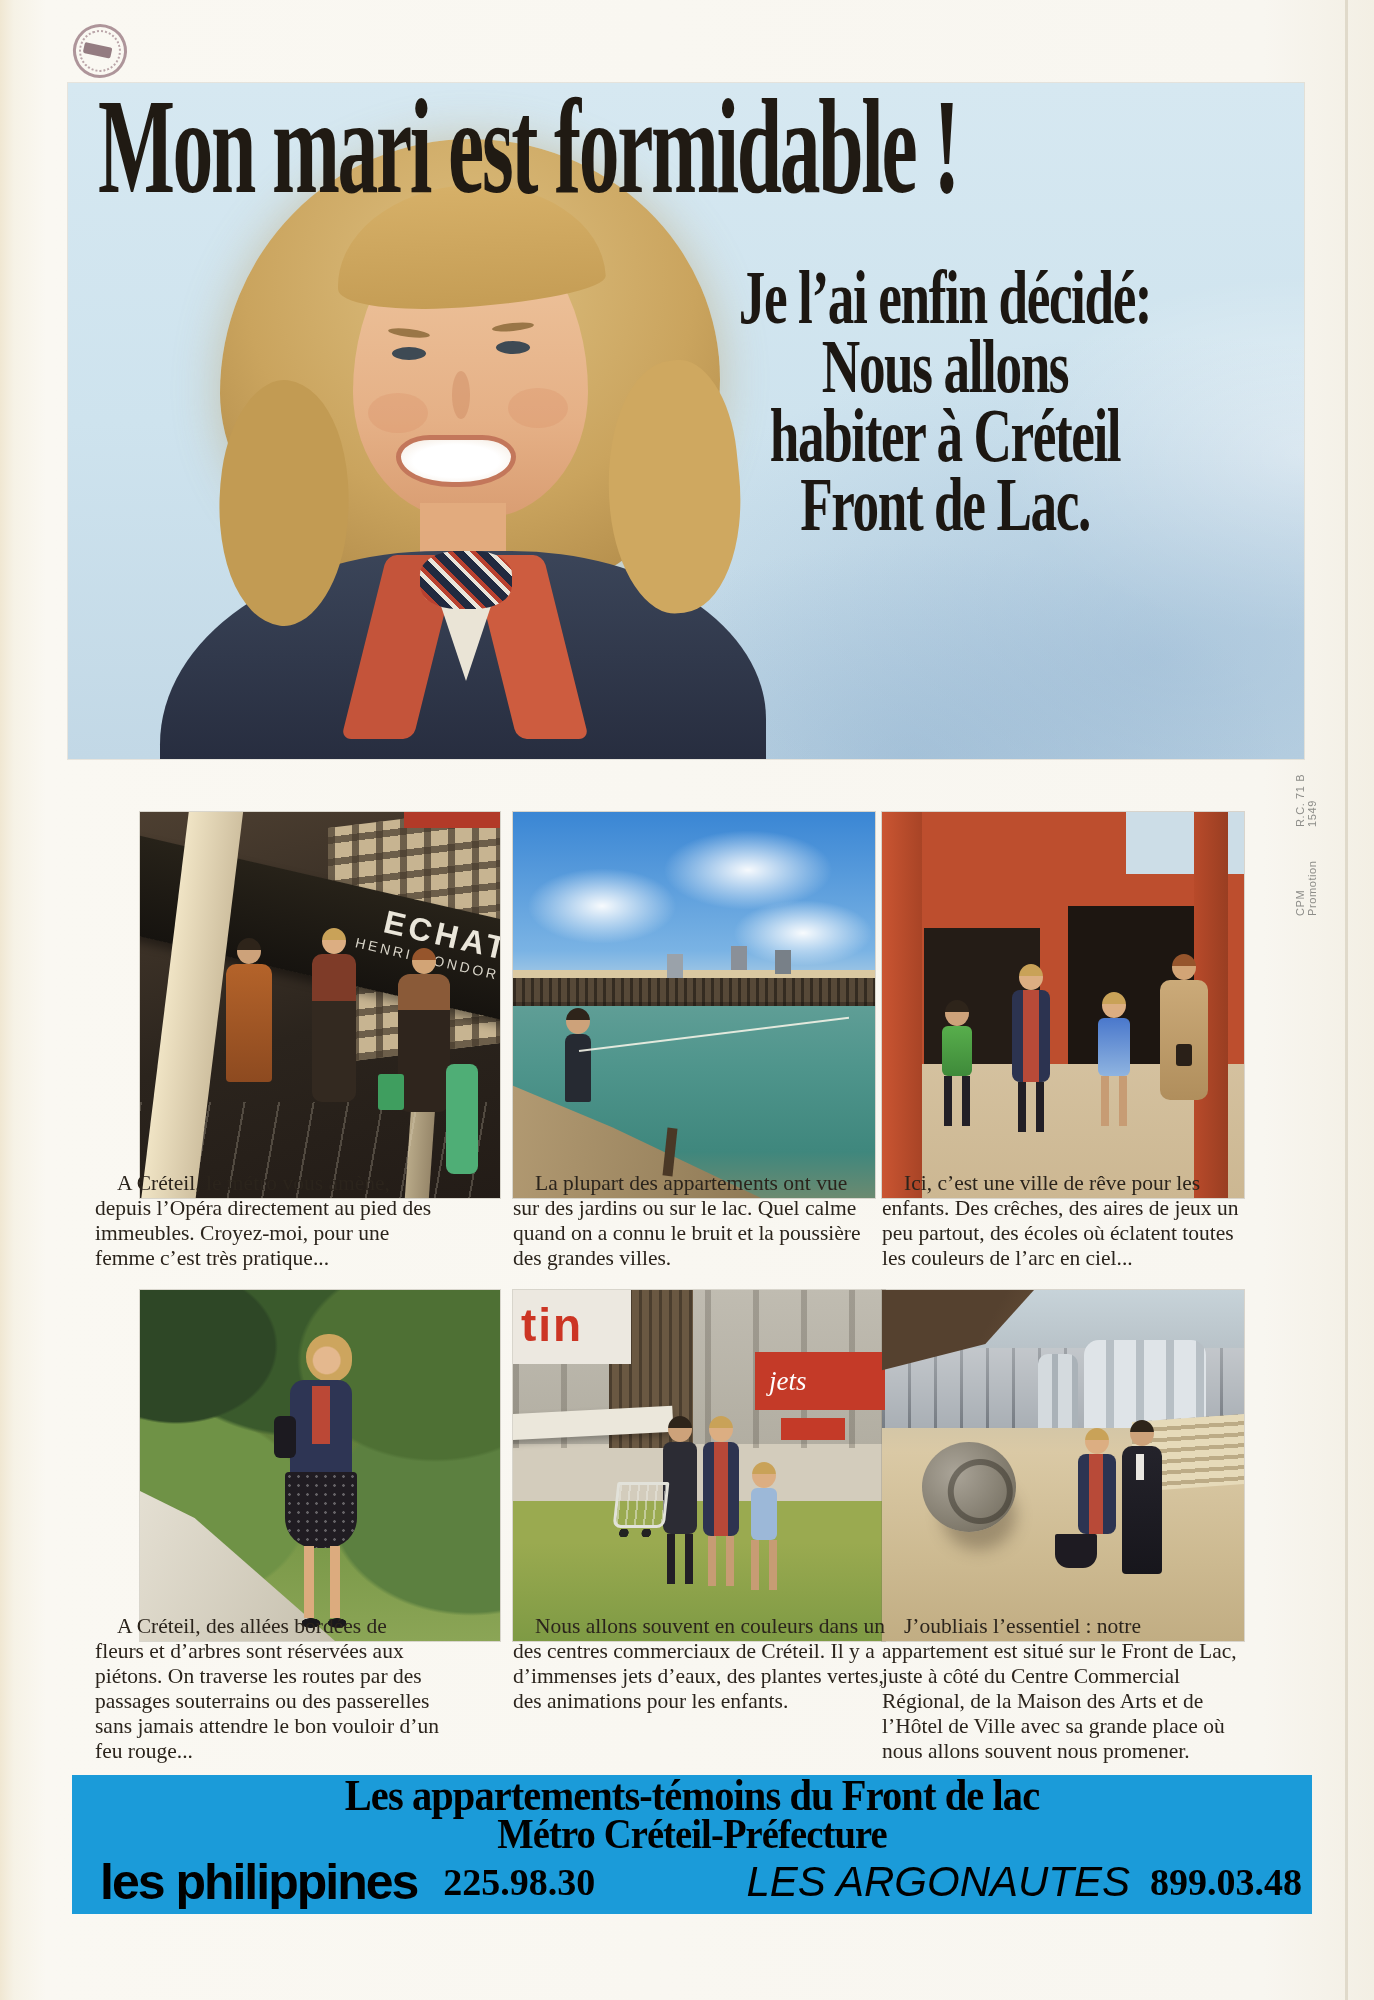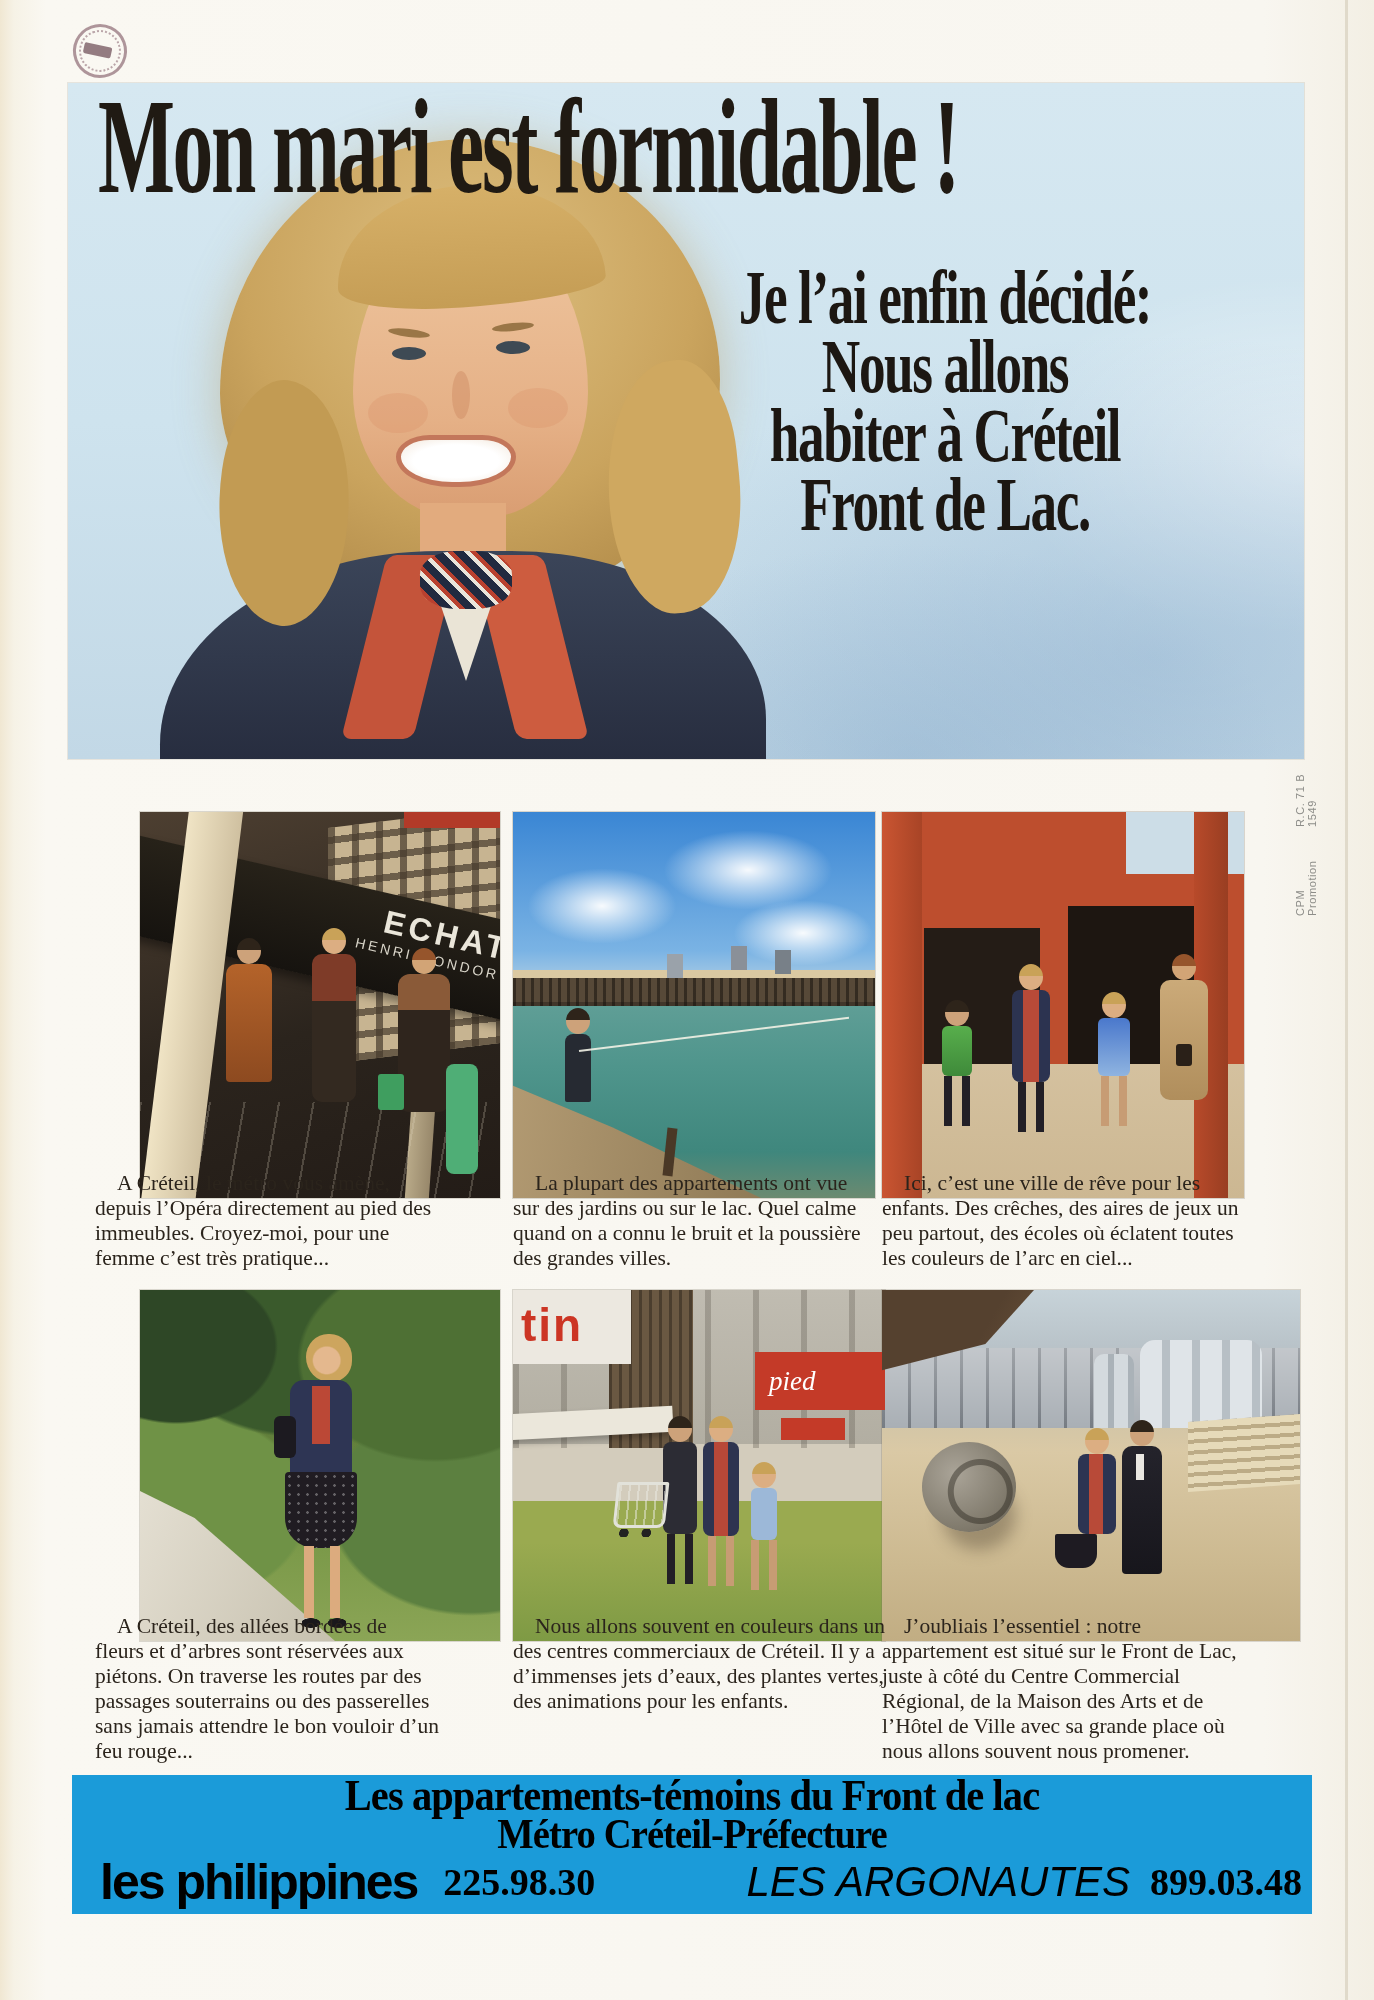--- a/index.html
+++ b/index.html
@@ -81,21 +81,21 @@
     font-family:"Liberation Sans", sans-serif; font-size:11px; color:#8d8d89;
     letter-spacing:.6px; display:flex; gap:16px; }
 
   
   .cell { position:absolute; }
   #c1 { left:140px; top:812px;  width:360px; }
   #c2 { left:513px; top:812px;  width:362px; }
   #c3 { left:882px; top:812px;  width:362px; }
   #c4 { left:140px; top:1290px; width:360px; }
   #c5 { left:513px; top:1290px; width:372px; }
-  #c6 { left:882px; top:1290px; width:418px; }
+  #c6 { left:882px; top:1290px; width:362px; }
   .photo { position:relative; width:100%; overflow:hidden; box-shadow:0 0 0 1px rgba(120,110,95,.25); }
   .r1 .photo { height:386px; } .r2 .photo { height:351px; }
   .caption { position:relative; z-index:4; margin-top:-27px; font-size:21.5px; line-height:25px;
     color:#2b241c; text-indent:22px; }
   #c1 .caption, #c4 .caption { margin-left:-45px; width:346px; }
   #c3 .caption, #c6 .caption { width:368px; }
 
   .photo > div { position:absolute; }
   .fig { position:absolute; }
   .fig::before { content:""; position:absolute; top:-26px; left:50%; transform:translateX(-50%);
@@ -383,21 +383,21 @@
     </div>
     <p class="caption">A Créteil, des allées bordées de fleurs et d’arbres sont réservées aux piétons. On traverse les routes par des passages souterrains ou des passerelles sans jamais attendre le bon vouloir d’un feu rouge...</p>
   </div>
 
   <div class="cell r2" id="c5">
     <div class="photo ph-shopping">
       <div class="slabs"></div>
       <div class="woodslab"></div>
       <div class="canopy"></div>
       <div class="signtin">tin</div>
-      <div class="signcafet">pied</div>
+      <div class="signcafet">jets</div>
       <div class="fig s-man h-dark legs legs-dark"></div>
       <div class="fig s-woman h-blonde legs"></div>
       <div class="fig s-child h-blonde legs"></div>
       <div class="cart"></div>
     </div>
     <p class="caption">Nous allons souvent en couleurs dans un des centres commerciaux de Créteil. Il y a d’immenses jets d’eaux, des plantes vertes, des animations pour les enfants.</p>
   </div>
 
   <div class="cell r2" id="c6">
     <div class="photo ph-plaza">

